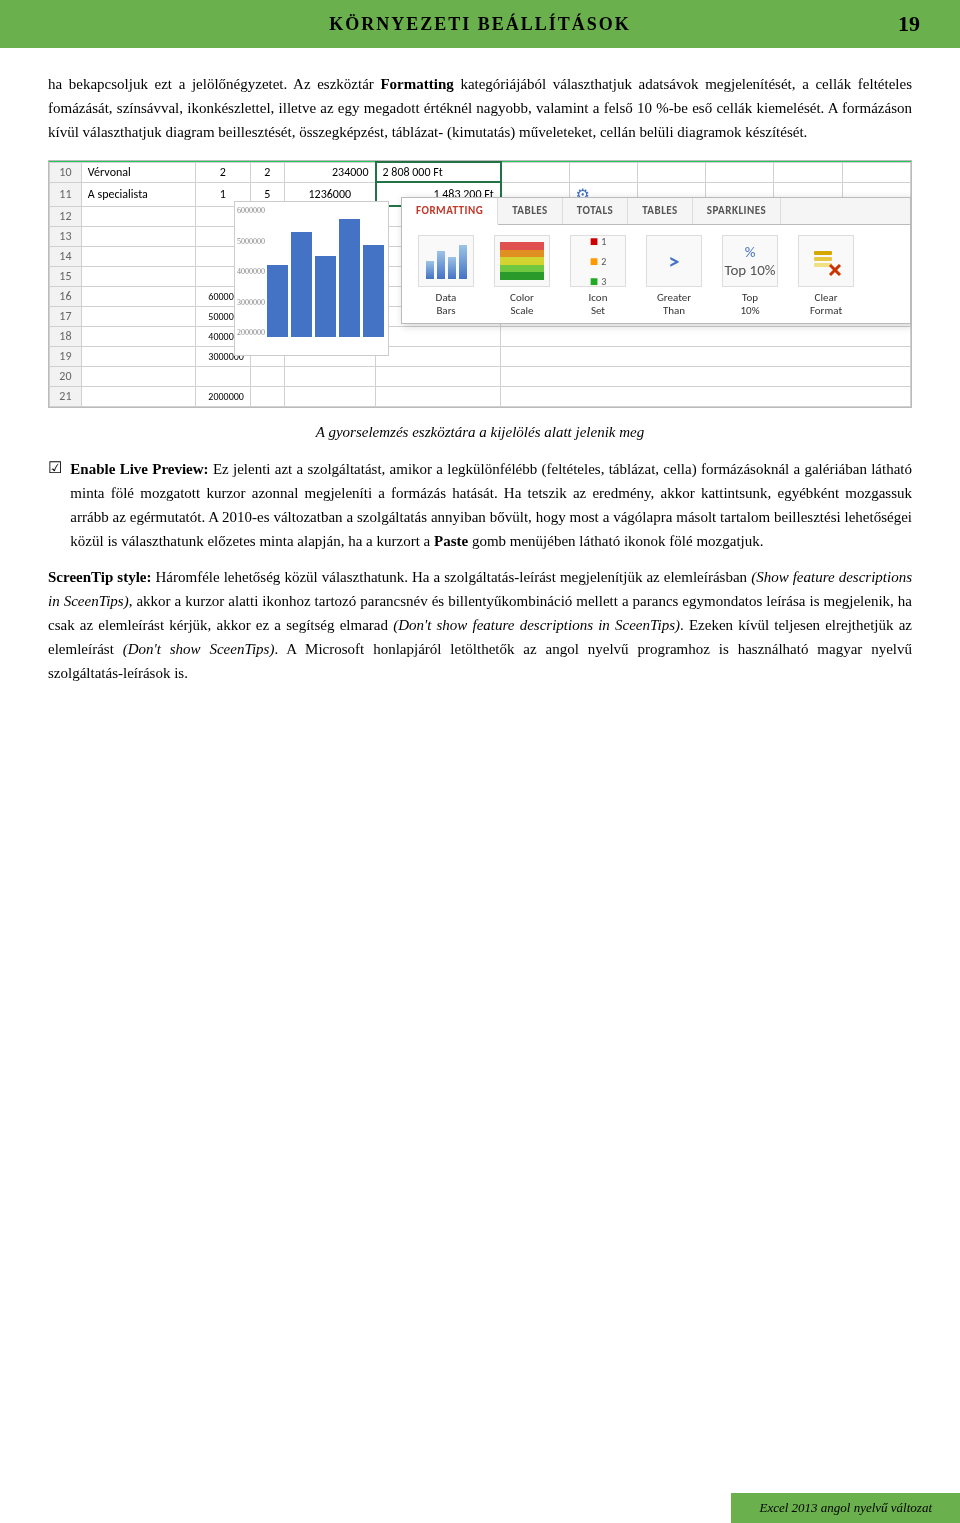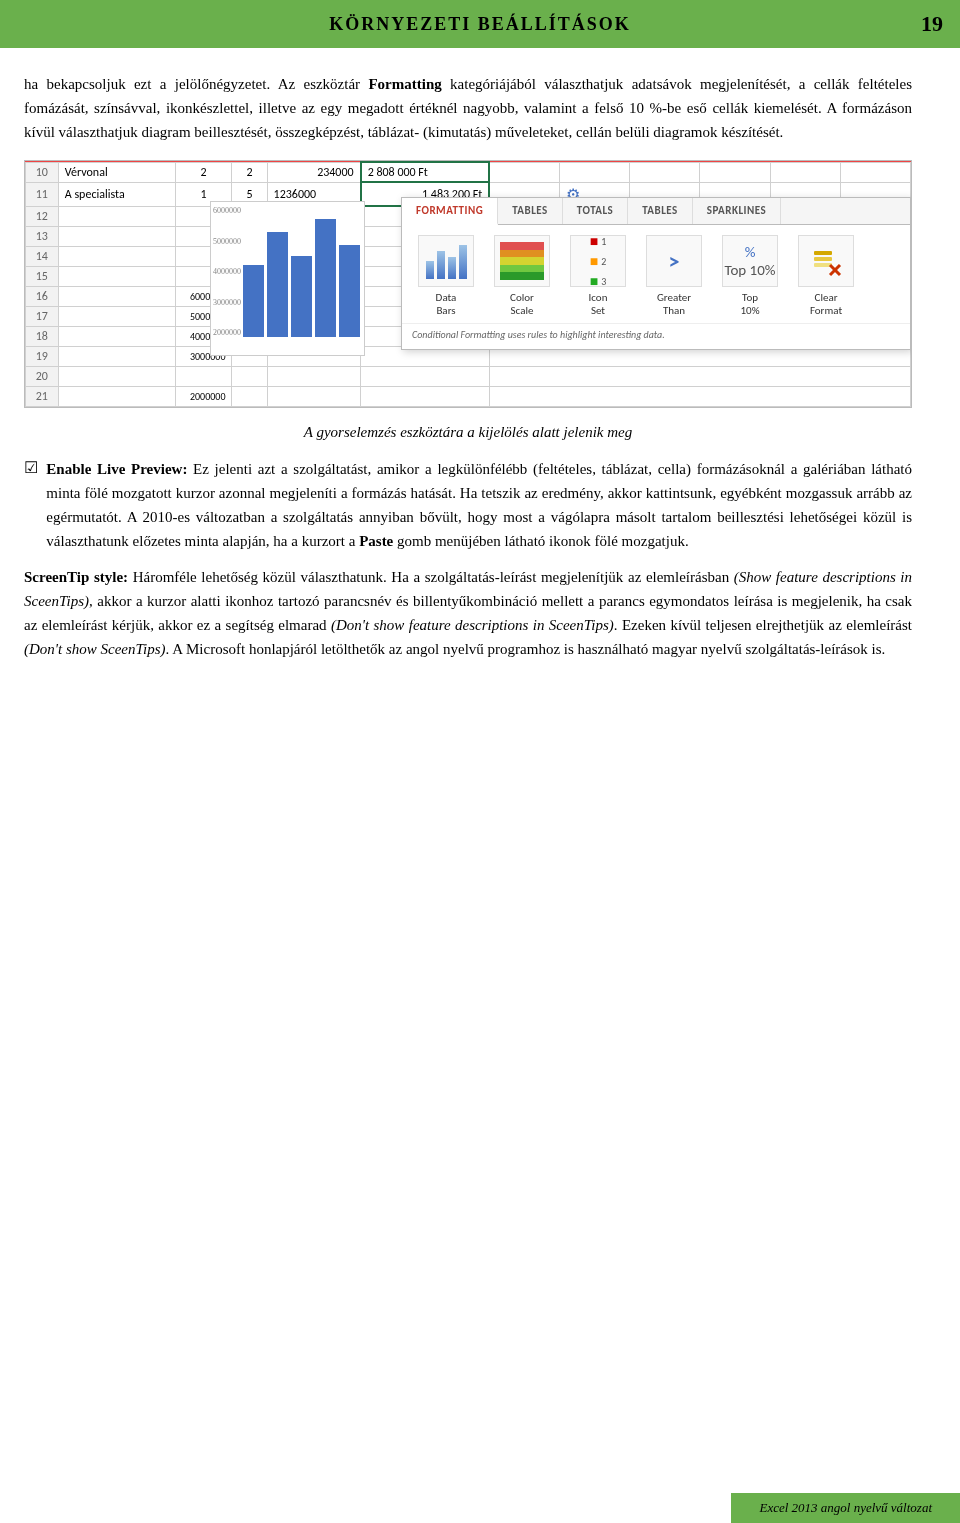--- a/index.html
+++ b/index.html
@@ -12,57 +12,57 @@
       color: #000;
       position: relative;
     }
 
     
     .page-header {
       display: flex;
       justify-content: space-between;
       align-items: center;
       background: #6ab04c;
-      padding: 8px 17px;
+      padding: 8px 40px;
       height: 48px;
     }
     .page-header-title {
       font-size: 18px;
       font-weight: bold;
       letter-spacing: 2px;
       color: #000;
       text-align: center;
       flex: 1;
     }
     .page-number {
       font-size: 22px;
       font-weight: bold;
       color: #000;
       min-width: 40px;
       text-align: right;
     }
 
     
     .content {
-      padding: 24px 48px 24px 24px;
+      padding: 24px 48px 24px 48px;
     }
 
     
     .para {
       text-align: justify;
       margin-bottom: 12px;
       font-size: 15px;
       line-height: 1.6;
     }
 
     
     .excel-area {
       margin: 16px 0 16px 0;
       border: 1px solid #bbb;
-      background: #ef4444;
+      background: #22c55e;
       position: relative;
       width: 100%;
       overflow: hidden;
     }
 
     
     .sheet-table {
       width: 100%;
       border-collapse: collapse;
       font-size: 12px;
@@ -280,21 +280,21 @@
             <td class="empty-cell" style="width:50px;"></td>
             <td class="empty-cell" style="width:50px;"></td>
             <td class="empty-cell" style="width:50px;"></td>
           </tr>
 
           <tr>
             <td class="row-num">11</td>
             <td class="data-cell">A specialista</td>
             <td class="data-cell" style="text-align:center;">1</td>
             <td class="data-cell" style="text-align:center;">5</td>
-            <td class="data-cell" style="text-align:left;margin-top:11px;">1236000</td>
+            <td class="data-cell" style="text-align:center;margin-top:11px;">1236000</td>
             <td class="data-cell highlight-border" style="text-align:right;">1 483 200 Ft</td>
             <td class="empty-cell"></td>
             <td class="empty-cell">
               
               <span style="font-size:16px; color:#4472c4; cursor:pointer;">⚙</span>
             </td>
             <td class="empty-cell"></td>
             <td class="empty-cell"></td>
             <td class="empty-cell"></td>
             <td class="empty-cell"></td>
@@ -491,21 +491,20 @@
                   <rect x="6" y="20" width="18" height="4" fill="#f0e080" rx="1"></rect>
                   <line x1="22" y1="22" x2="32" y2="32" stroke="#cc3300" stroke-width="3"></line>
                   <line x1="32" y1="22" x2="22" y2="32" stroke="#cc3300" stroke-width="3"></line>
                 </svg>
               </div>
             </div>
             <div class="qa-icon-label">Clear<br>Format</div>
           </div>
 
         </div>
-        <div class="qa-footer">Conditional Formatting uses rules to highlight interesting data.</div>
       </div>
 
     </div>
   </div>
 
   <p class="caption">A gyorselemzés eszköztára a kijelölés alatt jelenik meg</p>
 
   <div class="checkbox-line">
     <span class="checkbox-sym">☑</span>
     <p class="para" style="margin-bottom:0;">

